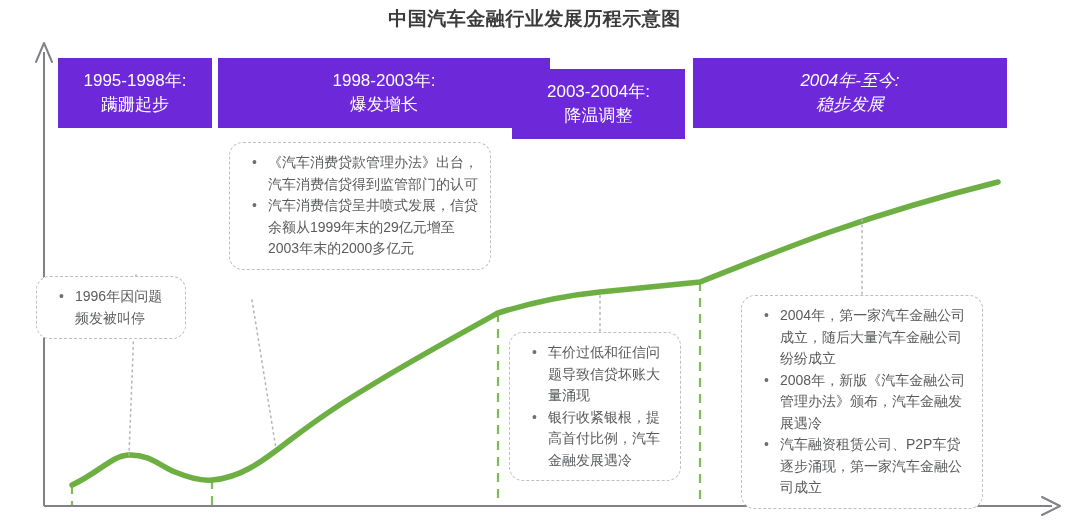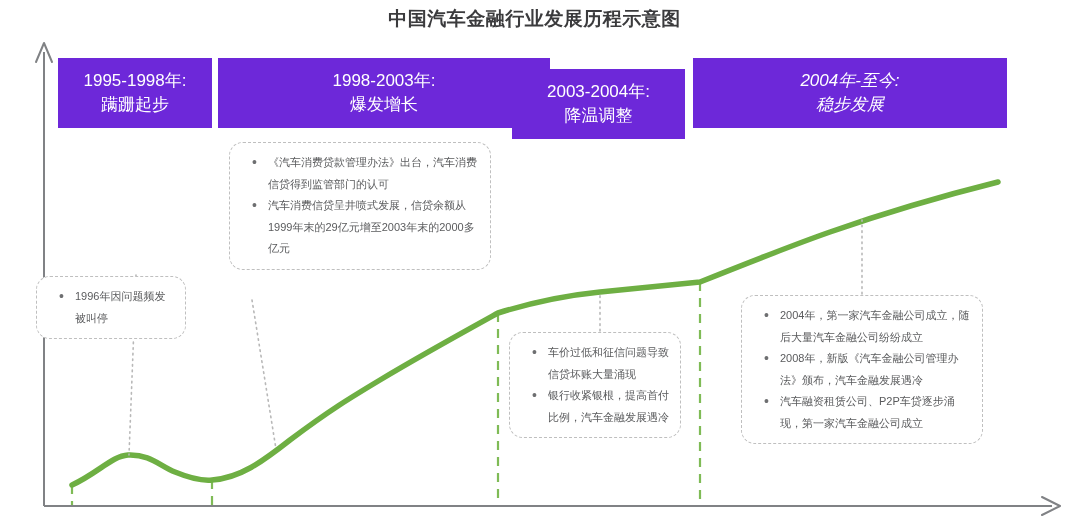--- a/index.html
+++ b/index.html
@@ -67,21 +67,21 @@
     box-sizing: border-box;
     padding: 9px 10px 9px 6px;
   }
   .callout ul {
     margin: 0;
     padding: 0 0 0 16px;
     list-style: none;
   }
   .callout li {
     position: relative;
-    font-size: 11px;
+    font-size: 14px;
     line-height: 21.5px;
     color: #5a5b5d;
     margin: 0 0 0 0;
     padding-left: 16px;
     text-align: left;
   }
   .callout li::before {
     content: "•";
     position: absolute;
     left: 0;

